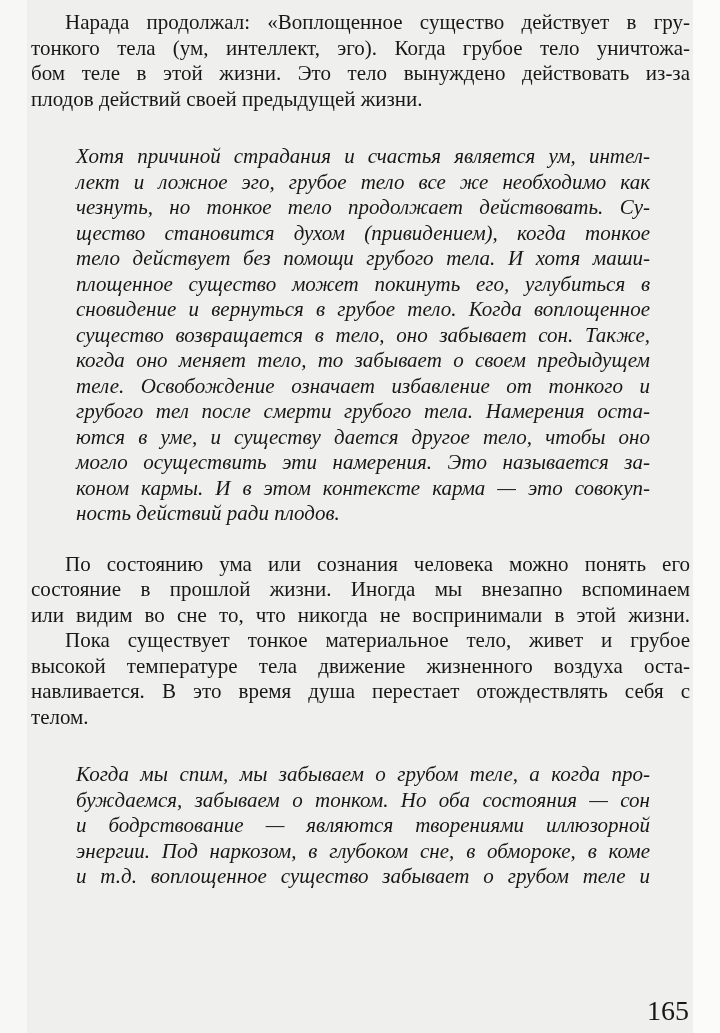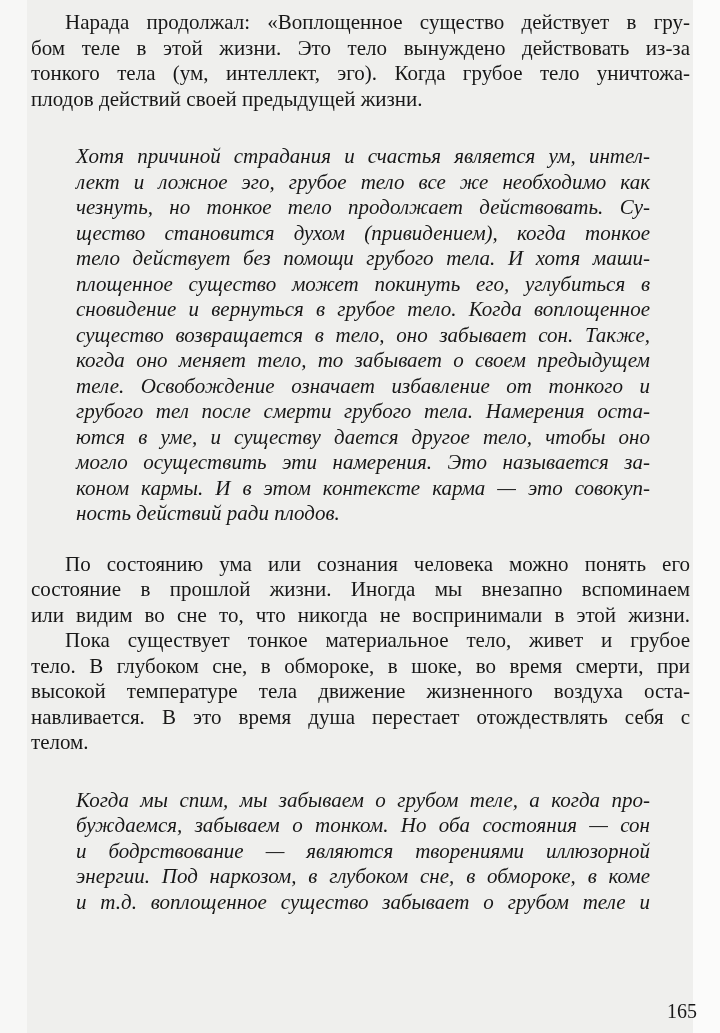--- a/index.html
+++ b/index.html
@@ -49,38 +49,38 @@
   .gap-q { margin-top: 32px; }
   .gap-p { margin-top: 25px; }
   .line {
     text-align: justify;
     text-align-last: justify;
   }
   .line.last { text-align-last: left; }
   .line.indent { text-indent: 34px; }
   .page-number {
     position: absolute;
-    right: 23px;
+    right: 31px;
     bottom: 11px;
-    font-size: 20px;
+    font-size: 28px;
     line-height: 22px;
   }
 </style>
 </head>
 <body>
 
 <div class="page" style="background: rgb(239, 239, 237); color: rgb(23, 23, 23);">
   <div class="edge-left"></div>
   <div class="edge-right"></div>
 
   <div class="text-flow">
       <div class="para">
         <div class="line indent">Нарада продолжал: «Воплощенное существо действует в гру-</div>
+        <div class="line">тонкого тела (ум, интеллект, эго). Когда грубое тело уничтожа-</div>
         <div class="line">бом теле в этой жизни. Это тело вынуждено действовать из-за</div>
-        <div class="line">тонкого тела (ум, интеллект, эго). Когда грубое тело уничтожа-</div>
         <div class="line last">плодов действий своей предыдущей жизни.</div>
       </div>
       <div class="quote gap-q">
         <div class="line">Хотя причиной страдания и счастья является ум, интел-</div>
         <div class="line">лект и ложное эго, грубое тело все же необходимо как</div>
         <div class="line">чезнуть, но тонкое тело продолжает действовать. Су-</div>
         <div class="line">щество становится духом (привидением), когда тонкое</div>
         <div class="line">тело действует без помощи грубого тела. И хотя маши-</div>
         <div class="line">площенное существо может покинуть его, углубиться в</div>
         <div class="line">сновидение и вернуться в грубое тело. Когда воплощенное</div>
@@ -93,21 +93,20 @@
         <div class="line">коном кармы. И в этом контексте карма — это совокуп-</div>
         <div class="line last">ность действий ради плодов.</div>
       </div>
       <div class="para gap-p">
         <div class="line indent">По состоянию ума или сознания человека можно понять его</div>
         <div class="line">состояние в прошлой жизни. Иногда мы внезапно вспоминаем</div>
         <div class="line">или видим во сне то, что никогда не воспринимали в этой жизни.</div>
       </div>
       <div class="para">
         <div class="line indent">Пока существует тонкое материальное тело, живет и грубое</div>
-        <div class="line">тело. В глубоком сне, в обмороке, в шоке, во время смерти, при</div>
         <div class="line">высокой температуре тела движение жизненного воздуха оста-</div>
         <div class="line">навливается. В это время душа перестает отождествлять себя с</div>
         <div class="line last">телом.</div>
       </div>
       <div class="quote gap-q">
         <div class="line">Когда мы спим, мы забываем о грубом теле, а когда про-</div>
         <div class="line">буждаемся, забываем о тонком. Но оба состояния — сон</div>
         <div class="line">и бодрствование — являются творениями иллюзорной</div>
         <div class="line">энергии. Под наркозом, в глубоком сне, в обмороке, в коме</div>
         <div class="line">и т.д. воплощенное существо забывает о грубом теле и</div>

